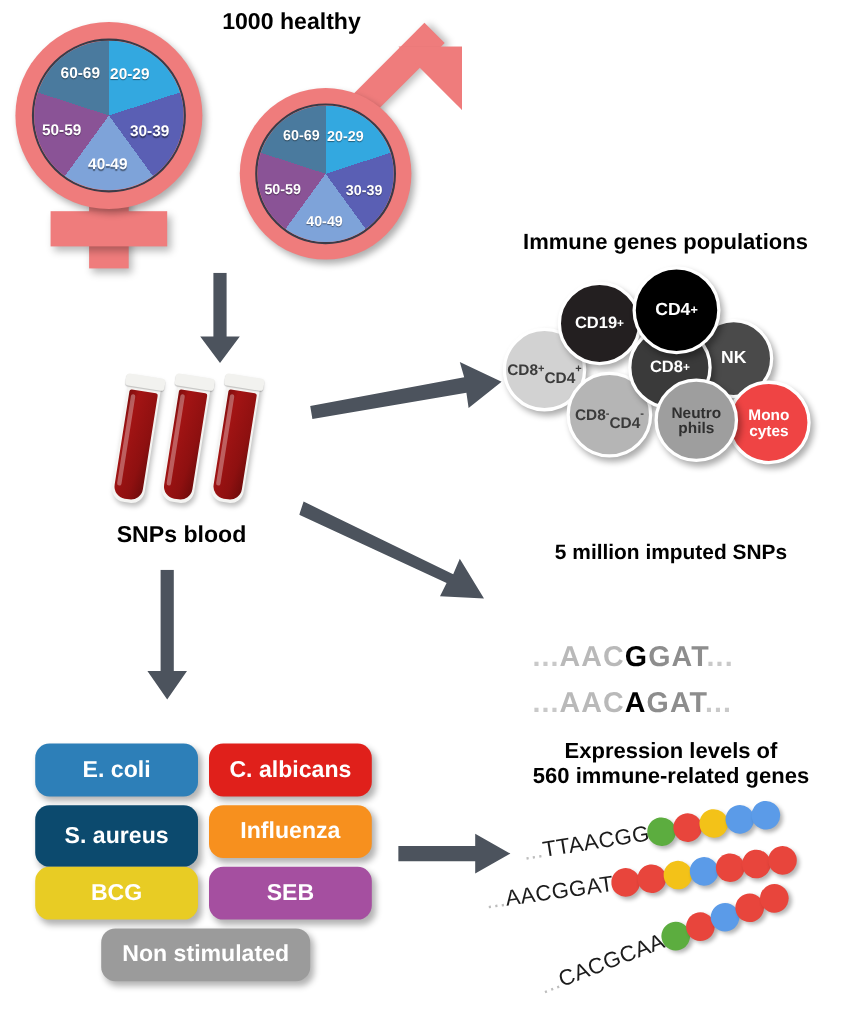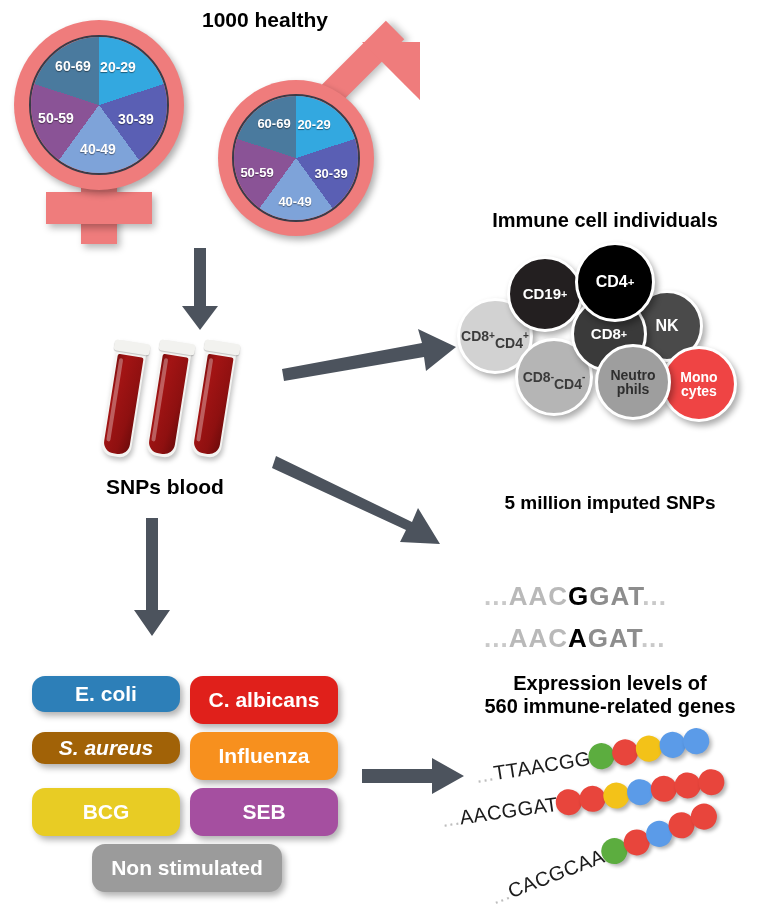--- a/index.html
+++ b/index.html
@@ -136,44 +136,44 @@
   </svg>
 
   <svg class="arrow" style="left:272px;top:450px;" width="180" height="100" viewBox="0 0 180 100">
     <path d="M4 6 L140 72 L146 58 L168 94 L128 92 L134 80 L0 18 Z" fill="#4c535d"></path>
   </svg>
 
   <svg class="arrow" style="left:130px;top:518px;" width="44" height="120" viewBox="0 0 44 120">
     <path d="M16 0 H28 V92 H40 L22 118 L4 92 H16 Z" fill="#4c535d"></path>
   </svg>
 
-  <div class="hd" style="left:455px;top:209px;width:300px;font-size:20px;">Immune cell individuals</div>
+  <div class="hd" style="left:455px;top:209px;width:300px;font-size:20px;">Immune genes populations</div>
 
   <div class="abs" style="left:455px;top:240px;width:300px;height:180px;">
 
     <div class="cell" style="left: 2px; top: 58px; width: 76px; height: 76px; font-size: 14px; z-index: 2; background: rgb(210, 210, 210); color: rgb(59, 59, 59);">CD8<sup>+</sup><br>CD4<sup>+</sup></div>
     <div class="cell" style="left: 52px; top: 16px; width: 76px; height: 76px; font-size: 15px; z-index: 3; background: rgb(35, 31, 32); color: rgb(255, 255, 255);">CD19<sup>+</sup></div>
     <div class="cell" style="left: 60px; top: 98px; width: 78px; height: 78px; font-size: 14px; z-index: 4; background: rgb(181, 181, 181); color: rgb(59, 59, 59);">CD8<sup>-</sup><br>CD4<sup>-</sup></div>
     <div class="cell" style="left: 176px; top: 50px; width: 72px; height: 72px; font-size: 16px; z-index: 3; background: rgb(74, 74, 74); color: rgb(255, 255, 255);">NK</div>
     <div class="cell" style="left: 116px; top: 56px; width: 76px; height: 76px; font-size: 15px; z-index: 5; background: rgb(58, 58, 58); color: rgb(255, 255, 255);">CD8<sup>+</sup></div>
     <div class="cell" style="left: 120px; top: 2px; width: 80px; height: 80px; font-size: 16px; z-index: 6; background: rgb(0, 0, 0); color: rgb(255, 255, 255);">CD4<sup>+</sup></div>
     <div class="cell" style="left: 140px; top: 104px; width: 76px; height: 76px; font-size: 14px; z-index: 6; background: rgb(158, 158, 158); color: rgb(47, 47, 47);">Neutro<br>phils</div>
     <div class="cell" style="left: 206px; top: 106px; width: 76px; height: 76px; font-size: 14px; z-index: 5; background: #ef4444; color: rgb(255, 255, 255);">Mono<br>cytes</div>
   </div>
 
   <div class="hd" style="left:465px;top:492px;width:290px;font-size:19px;">5 million imputed SNPs</div>
   <div class="abs" style="left:470px;top:530px;width:280px;height:90px;">
     <div class="snprow" style="left:14px;top:6px;font-size:26px;letter-spacing:1px;"><span class="dots">...</span><span class="faint">AAC</span><span class="hit">G</span><span class="mid">GAT</span><span class="dots">...</span></div>
     <div class="snprow" style="left:14px;top:48px;font-size:26px;letter-spacing:1px;"><span class="dots">...</span><span class="faint">AAC</span><span class="hit">A</span><span class="mid">GAT</span><span class="dots">...</span></div>
   </div>
 
   <div class="abs" style="left:32px;top:676px;width:320px;height:220px;">
-    <div class="stim" style="left: 0px; top: 0px; width: 148px; height: 36px; font-size: 21px; background: rgb(45, 127, 184);">E. coli</div>
+    <div class="stim" style="left: 0px; top: 0px; width: 148px; height: 48px; font-size: 21px; background: rgb(45, 127, 184);">E. coli</div>
     <div class="stim" style="left: 158px; top: 0px; width: 148px; height: 48px; font-size: 21px; background: rgb(224, 32, 27);">C. albicans</div>
-    <div class="stim" style="left: 0px; top: 56px; width: 148px; height: 32px; font-size: 21px; background: #a16207; font-style: italic;">S. aureus</div>
+    <div class="stim" style="left: 0px; top: 56px; width: 148px; height: 56px; font-size: 21px; background: #0c4a6e;">S. aureus</div>
     <div class="stim" style="left: 158px; top: 56px; width: 148px; height: 48px; font-size: 21px; background: rgb(247, 144, 30);">Influenza</div>
     <div class="stim" style="left: 0px; top: 112px; width: 148px; height: 48px; font-size: 21px; background: rgb(232, 204, 36);">BCG</div>
     <div class="stim" style="left: 158px; top: 112px; width: 148px; height: 48px; font-size: 21px; background: rgb(165, 79, 160);">SEB</div>
     <div class="stim" style="left: 60px; top: 168px; width: 190px; height: 48px; font-size: 21px; background: rgb(155, 155, 155);">Non stimulated</div>
   </div>
 
   <svg class="arrow" style="left:362px;top:756px;" width="104" height="40" viewBox="0 0 104 40">
     <path d="M0 13 H70 V2 L102 20 L70 38 V27 H0 Z" fill="#4c535d"></path>
   </svg>
 

